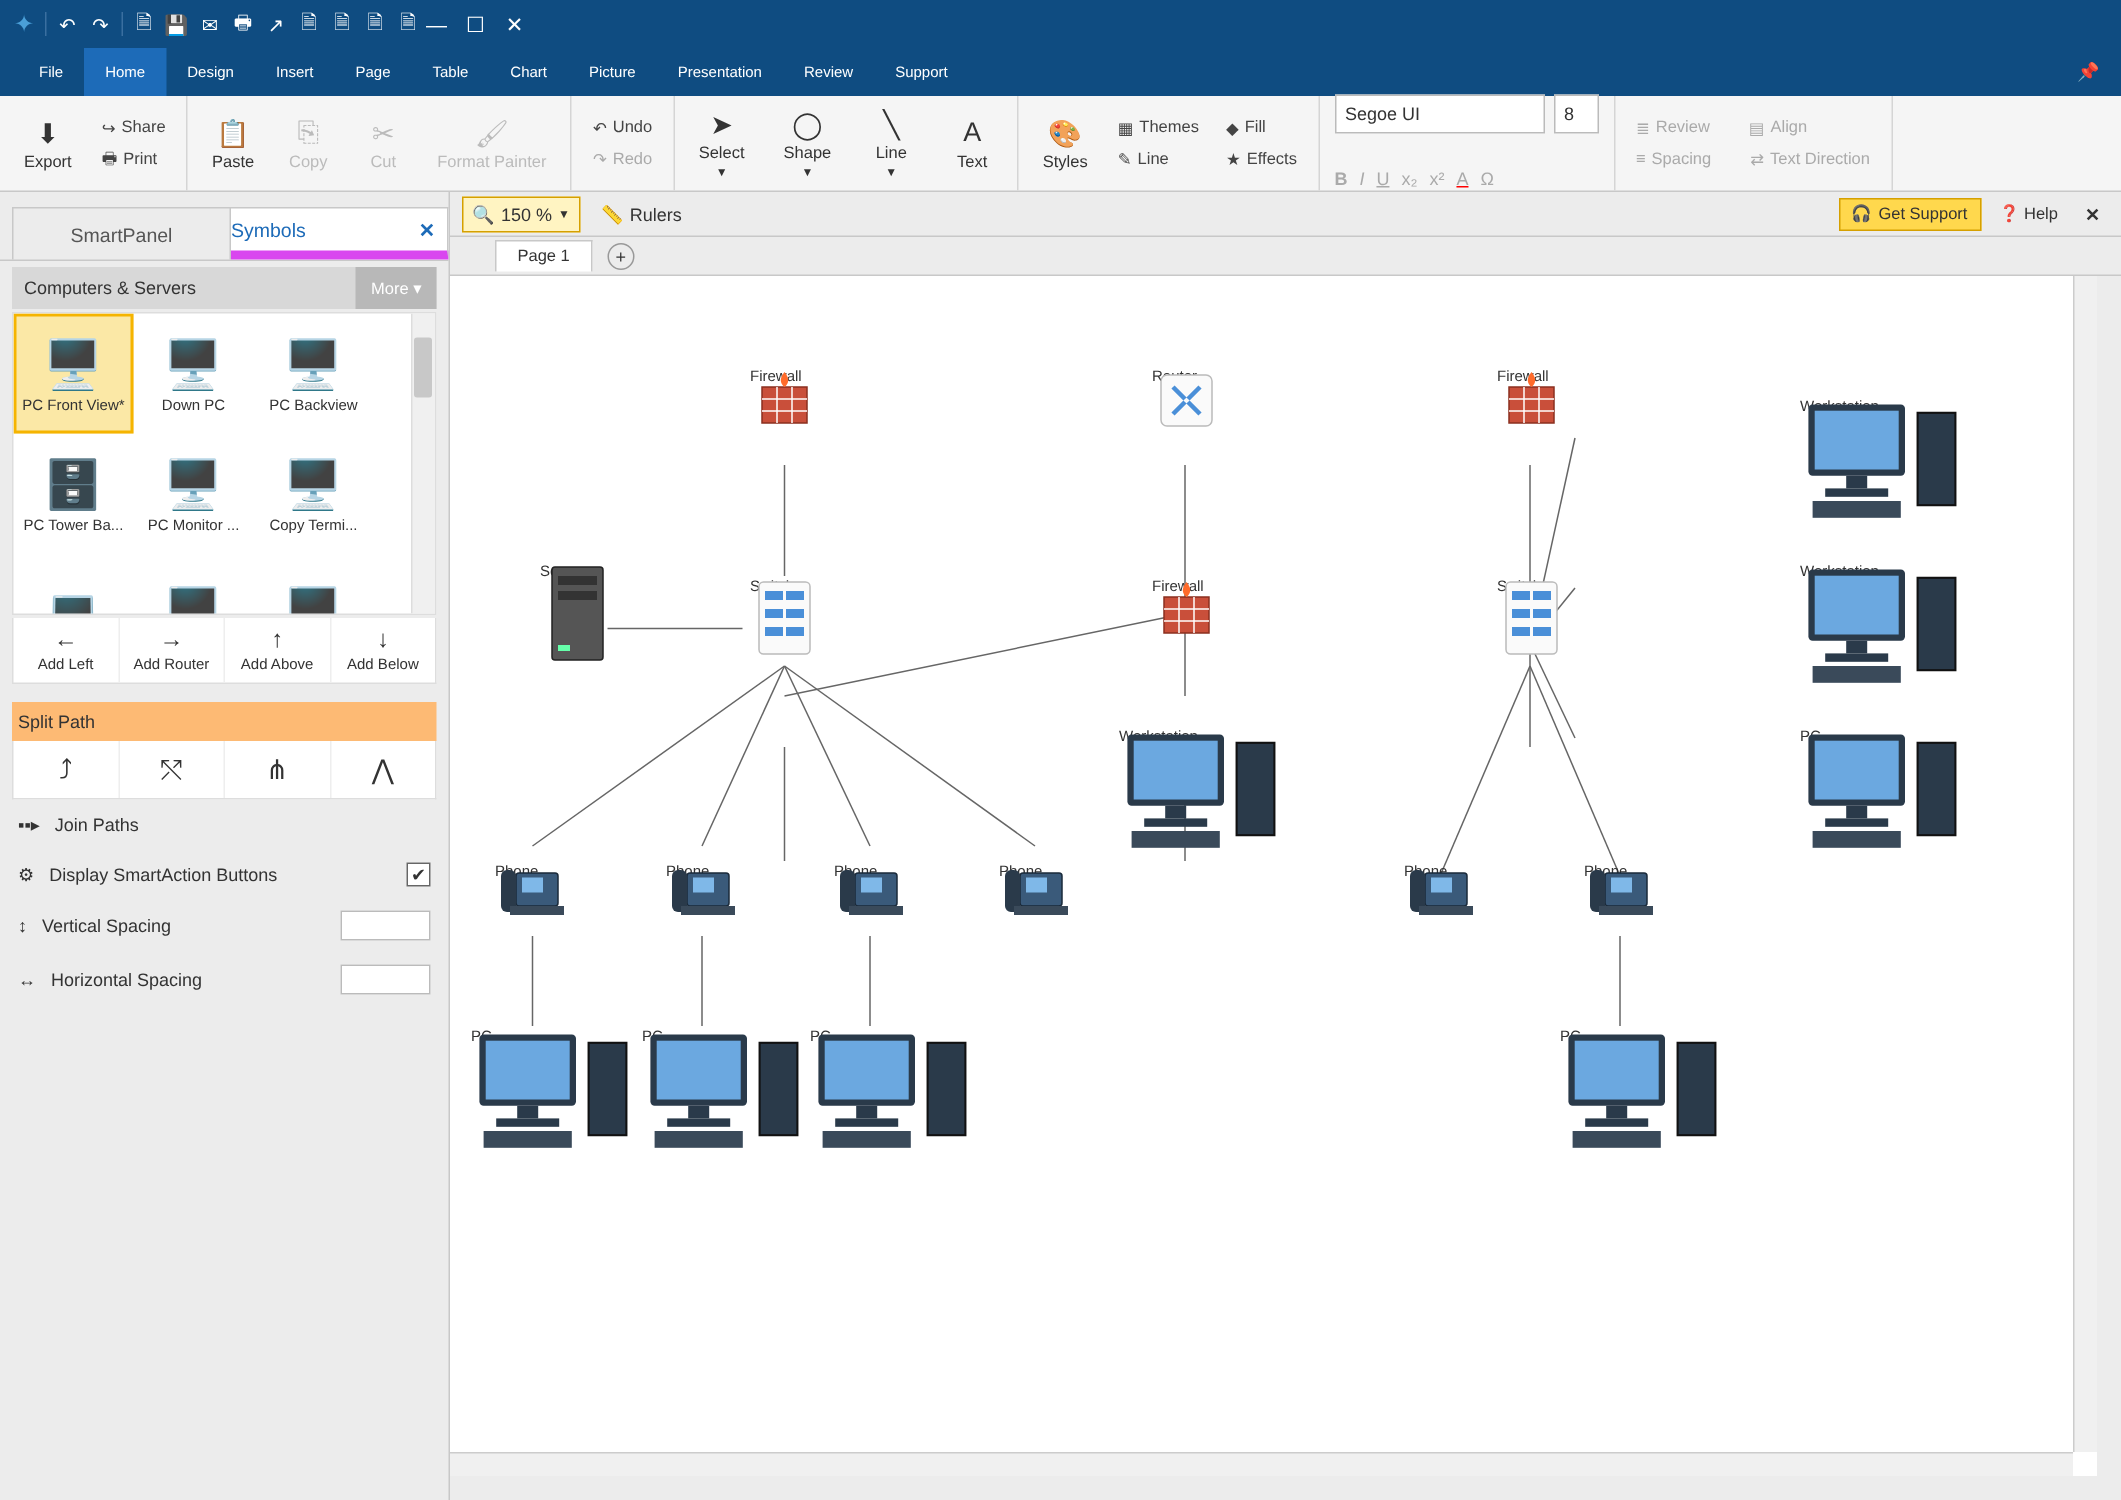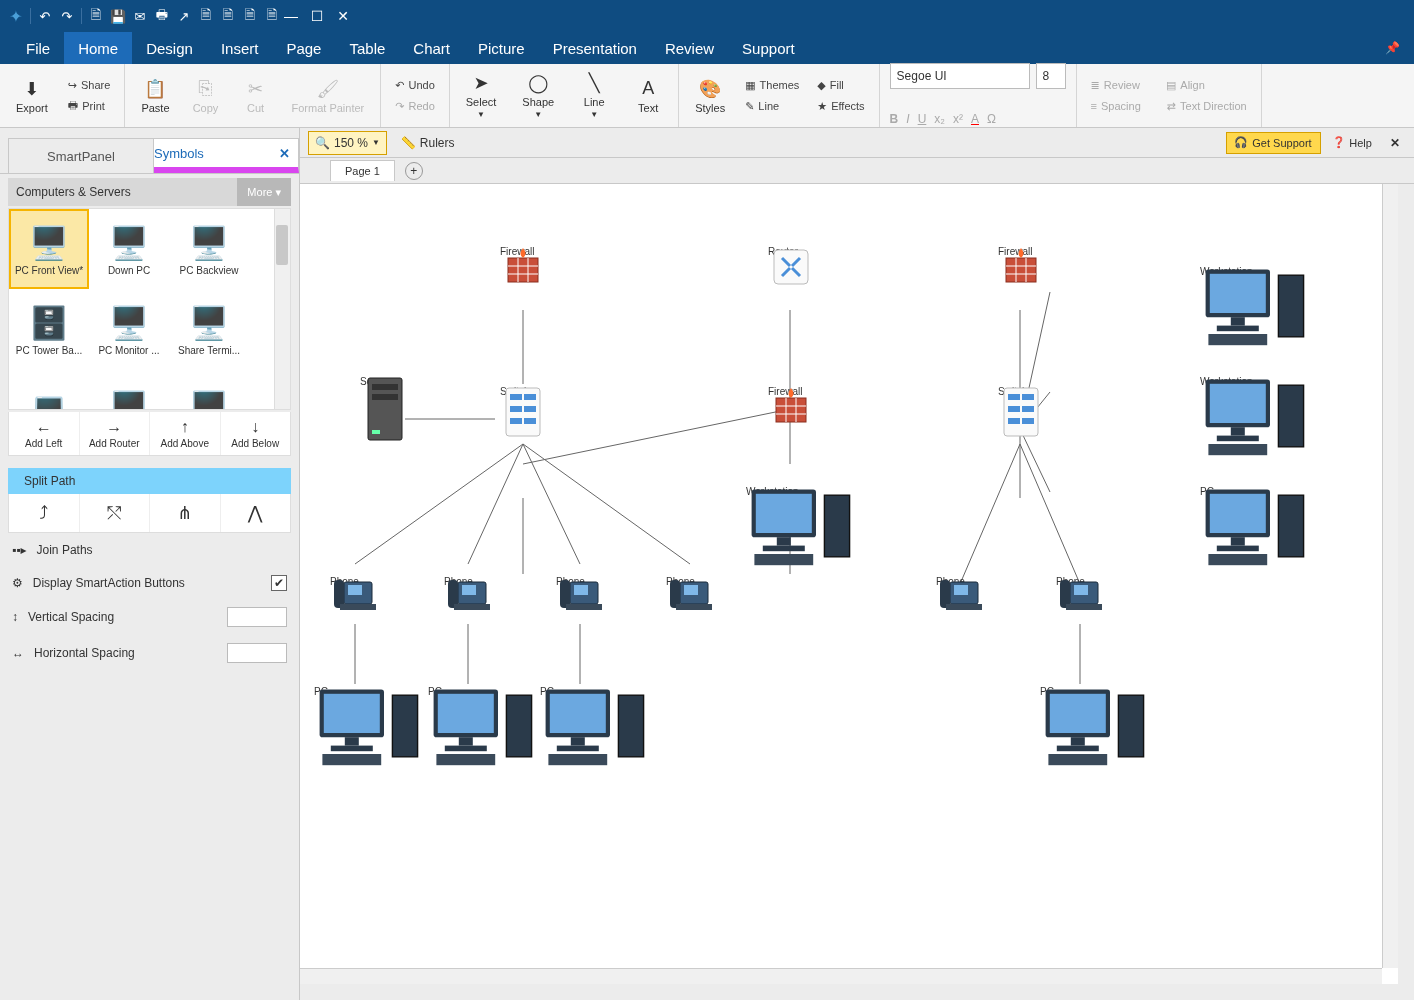--- a/index.html
+++ b/index.html
@@ -6,21 +6,21 @@
 body{width:1414px;height:1000px;background:#e8e8e8;overflow:hidden;font-size:12px;color:#333}
 .titlebar{height:32px;background:#0f4c81;display:flex;align-items:center;color:#fff;padding:0 4px}
 .logo{width:24px;height:24px;display:flex;align-items:center;justify-content:center;font-size:16px;color:#4a9fd8}
 .qat{display:flex;gap:2px}
 .qat .qbtn{width:20px;height:20px;display:flex;align-items:center;justify-content:center;color:#fff;font-size:13px;cursor:pointer}
 .qat .sep{width:1px;height:16px;background:#3a6fa0;margin:2px 2px}
 .titletext{flex:1;text-align:center;font-size:13px;color:#e0e8f0}
 .winbtns{display:flex;gap:8px;padding-right:8px}
 .winbtns span{width:18px;height:18px;display:flex;align-items:center;justify-content:center;font-size:14px;cursor:pointer}
 .menubar{height:32px;background:#0f4c81;display:flex;align-items:center;color:#fff;padding-left:12px}
-.menubar .tab{padding:0 14px;height:32px;display:flex;align-items:center;font-size:15px;cursor:pointer}
+.menubar .tab{padding:0 14px;height:32px;display:flex;align-items:center;font-size:10px;cursor:pointer}
 .menubar .tab.active{background:#1d6bb8}
 .menubar .pin{margin-left:auto;padding:0 14px;cursor:pointer}
 .ribbon{height:64px;background:#f5f5f5;border-bottom:1px solid #c8c8c8;display:flex;align-items:stretch}
 .rgroup{border-right:1px solid #d5d5d5;padding:4px 10px;display:flex;flex-direction:column;justify-content:center}
 .bigbtn{display:flex;flex-direction:column;align-items:center;justify-content:center;gap:2px;padding:2px 6px;cursor:pointer;font-size:11px;min-width:40px}
 .bigbtn .ic{font-size:18px;height:22px;display:flex;align-items:center}
 .smallbtn{display:flex;align-items:center;gap:4px;padding:2px 4px;cursor:pointer;font-size:11px;height:20px;color:#444}
 .smallbtn.dis{color:#aaa}
 .rrow{display:flex;align-items:center;gap:6px}
 .rcol{display:flex;flex-direction:column;gap:1px}
@@ -48,21 +48,21 @@
 .symcell .lbl{font-size:10px;text-align:center;margin-top:2px;white-space:nowrap;overflow:hidden;text-overflow:ellipsis;width:72px}
 .scrollbar{position:absolute;right:0;top:0;bottom:0;width:16px;background:#f0f0f0;border-left:1px solid #ddd}
 .scrollthumb{position:absolute;right:2px;top:16px;width:12px;height:40px;background:#c8c8c8;border-radius:2px}
 
 .addrow{display:flex;margin:0 8px;background:#fff;border:1px solid #ddd;border-top:none}
 .addcell{flex:1;display:flex;flex-direction:column;align-items:center;padding:6px 0;cursor:pointer;border-right:1px solid #eee}
 .addcell:last-child{border-right:none}
 .addcell .ic{font-size:16px;font-weight:bold}
 .addcell .lbl{font-size:10px;margin-top:2px}
 
-.sectionhdr{background:#7dd3fc;margin:12px 8px 0 8px;padding:6px 16px;font-size:12px}
+.sectionhdr{background:#fdba74;margin:12px 8px 0 8px;padding:6px 4px;font-size:12px}
 .splitrow{display:flex;margin:0 8px;background:#fff;border:1px solid #ddd;border-top:none}
 .splitcell{flex:1;display:flex;align-items:center;justify-content:center;padding:8px;cursor:pointer;border-right:1px solid #eee;font-size:18px}
 .splitcell:last-child{border-right:none}
 .joinrow{margin:6px 8px;display:flex;align-items:center;gap:10px;padding:4px}
 
 .sfrow{margin:4px 8px;display:flex;align-items:center;padding:4px;gap:10px}
 .sfrow input[type=text]{width:60px;height:20px;border:1px solid #bbb;background:#fff}
 .chk{width:16px;height:16px;border:1px solid #666;display:flex;align-items:center;justify-content:center;margin-left:auto;background:#fff}
 
 .canvaswrap{flex:1;display:flex;flex-direction:column;background:#ececec}
@@ -267,21 +267,21 @@
       <div class="symcell">
           <div class="thumb">🗄️</div>
           <div class="lbl">PC Tower Ba...</div>
         </div>
       <div class="symcell">
           <div class="thumb">🖥️</div>
           <div class="lbl">PC Monitor ...</div>
         </div>
       <div class="symcell">
           <div class="thumb">🖥️</div>
-          <div class="lbl">Share Termi...</div>
+          <div class="lbl">Copy Termi...</div>
         </div>
       <div class="symcell">
           <div class="thumb">💻</div>
           <div class="lbl"></div>
         </div>
       <div class="symcell">
           <div class="thumb">🖥️</div>
           <div class="lbl"></div>
         </div>
       <div class="symcell">

